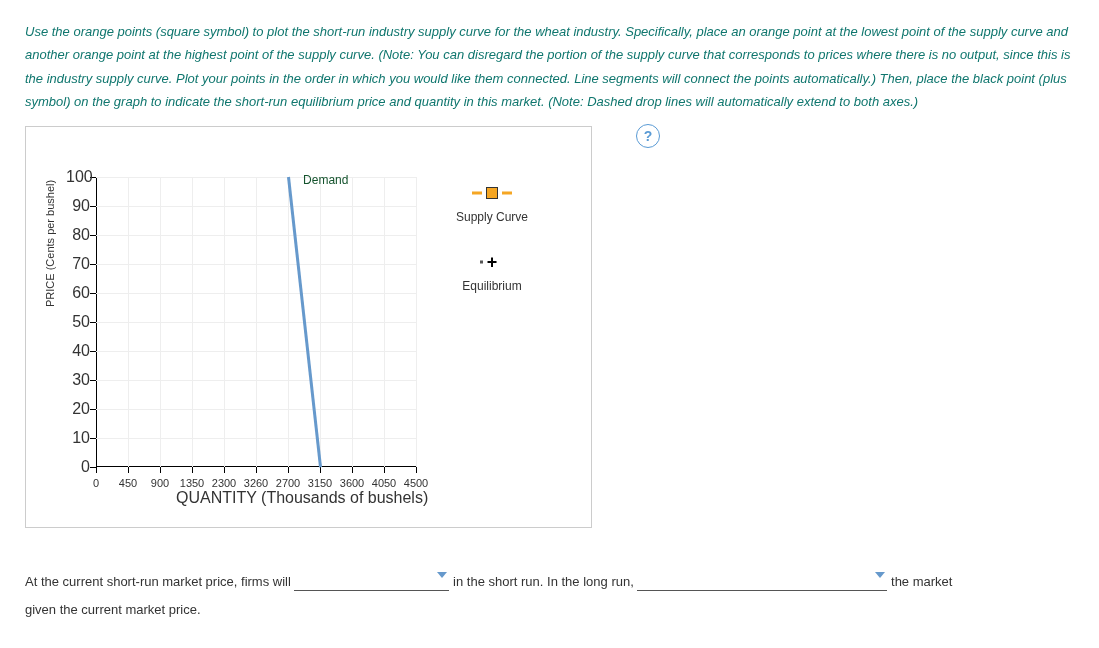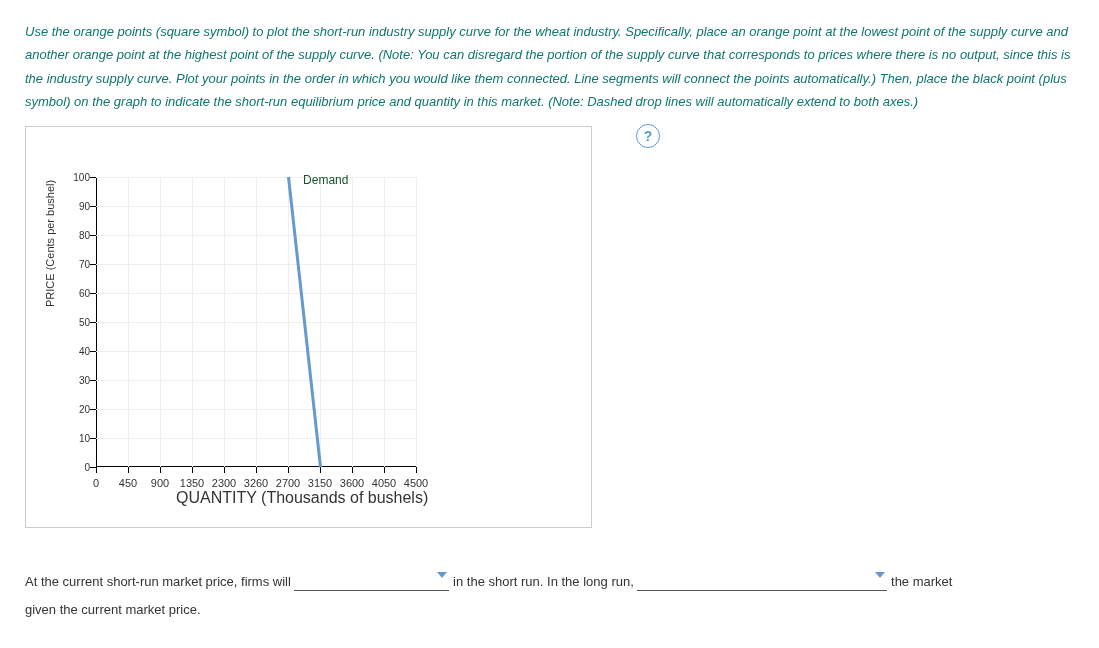--- a/index.html
+++ b/index.html
@@ -79,21 +79,21 @@
       top: 0;
       height: 100%;
       width: 1px;
       background: #000;
     }
     .y-tick-label {
       position: absolute;
       left: -30px;
       width: 24px;
       text-align: right;
-      font-size: 10px;
+      font-size: 16px;
       transform: translateY(-50%);
     }
     .x-tick-label {
       position: absolute;
       bottom: -22px;
       font-size: 11px;
       transform: translateX(-50%);
       white-space: nowrap;
     }
     .y-axis-label {
@@ -282,20 +282,37 @@
         <div class="y-tick-label" style="top: 29px;">90</div>
         <div class="grid-line-h" style="top: 0px; left: 0px; height: 1px; width: 320px;"></div>
         <div class="tick-h" style="top: 0px;"></div>
         <div class="y-tick-label" style="top: 0px;">100</div>
         <div class="demand-line" style="left: 190.5px; top: 0px; height: 291.76px; transform: rotate(-6.29682deg); background: rgb(102, 153, 204);"></div>
         <div class="demand-label" style="left: 207.111px; top: -4px;">Demand</div>
       </div>
 
     <div class="x-axis-label">QUANTITY (Thousands of bushels)</div>
 
+    <div class="legend">
+      <div class="legend-item">
+        <span class="supply-symbol">
+          <span class="supply-dash" style="left:0"></span>
+          <span class="supply-square"></span>
+          <span class="supply-dash" style="right:0"></span>
+        </span><br>
+        <span>Supply Curve</span>
+      </div>
+      <div class="legend-item">
+        <span class="equilibrium-symbol">
+          <span class="eq-dot" style="left:0; top:50%; transform:translateY(-50%);"></span>
+          <span class="eq-plus">+</span>
+        </span><br>
+        <span>Equilibrium</span>
+      </div>
+    </div>
 
   </div>
 </div>
 
 <div class="fill-in">
   <span>At the current short-run market price, firms will</span>
   <span class="blank"><span class="caret"></span></span>
   <span>in the short run. In the long run,</span>
   <span class="blank wide"><span class="caret"></span></span>
   <span>the market</span><br>

